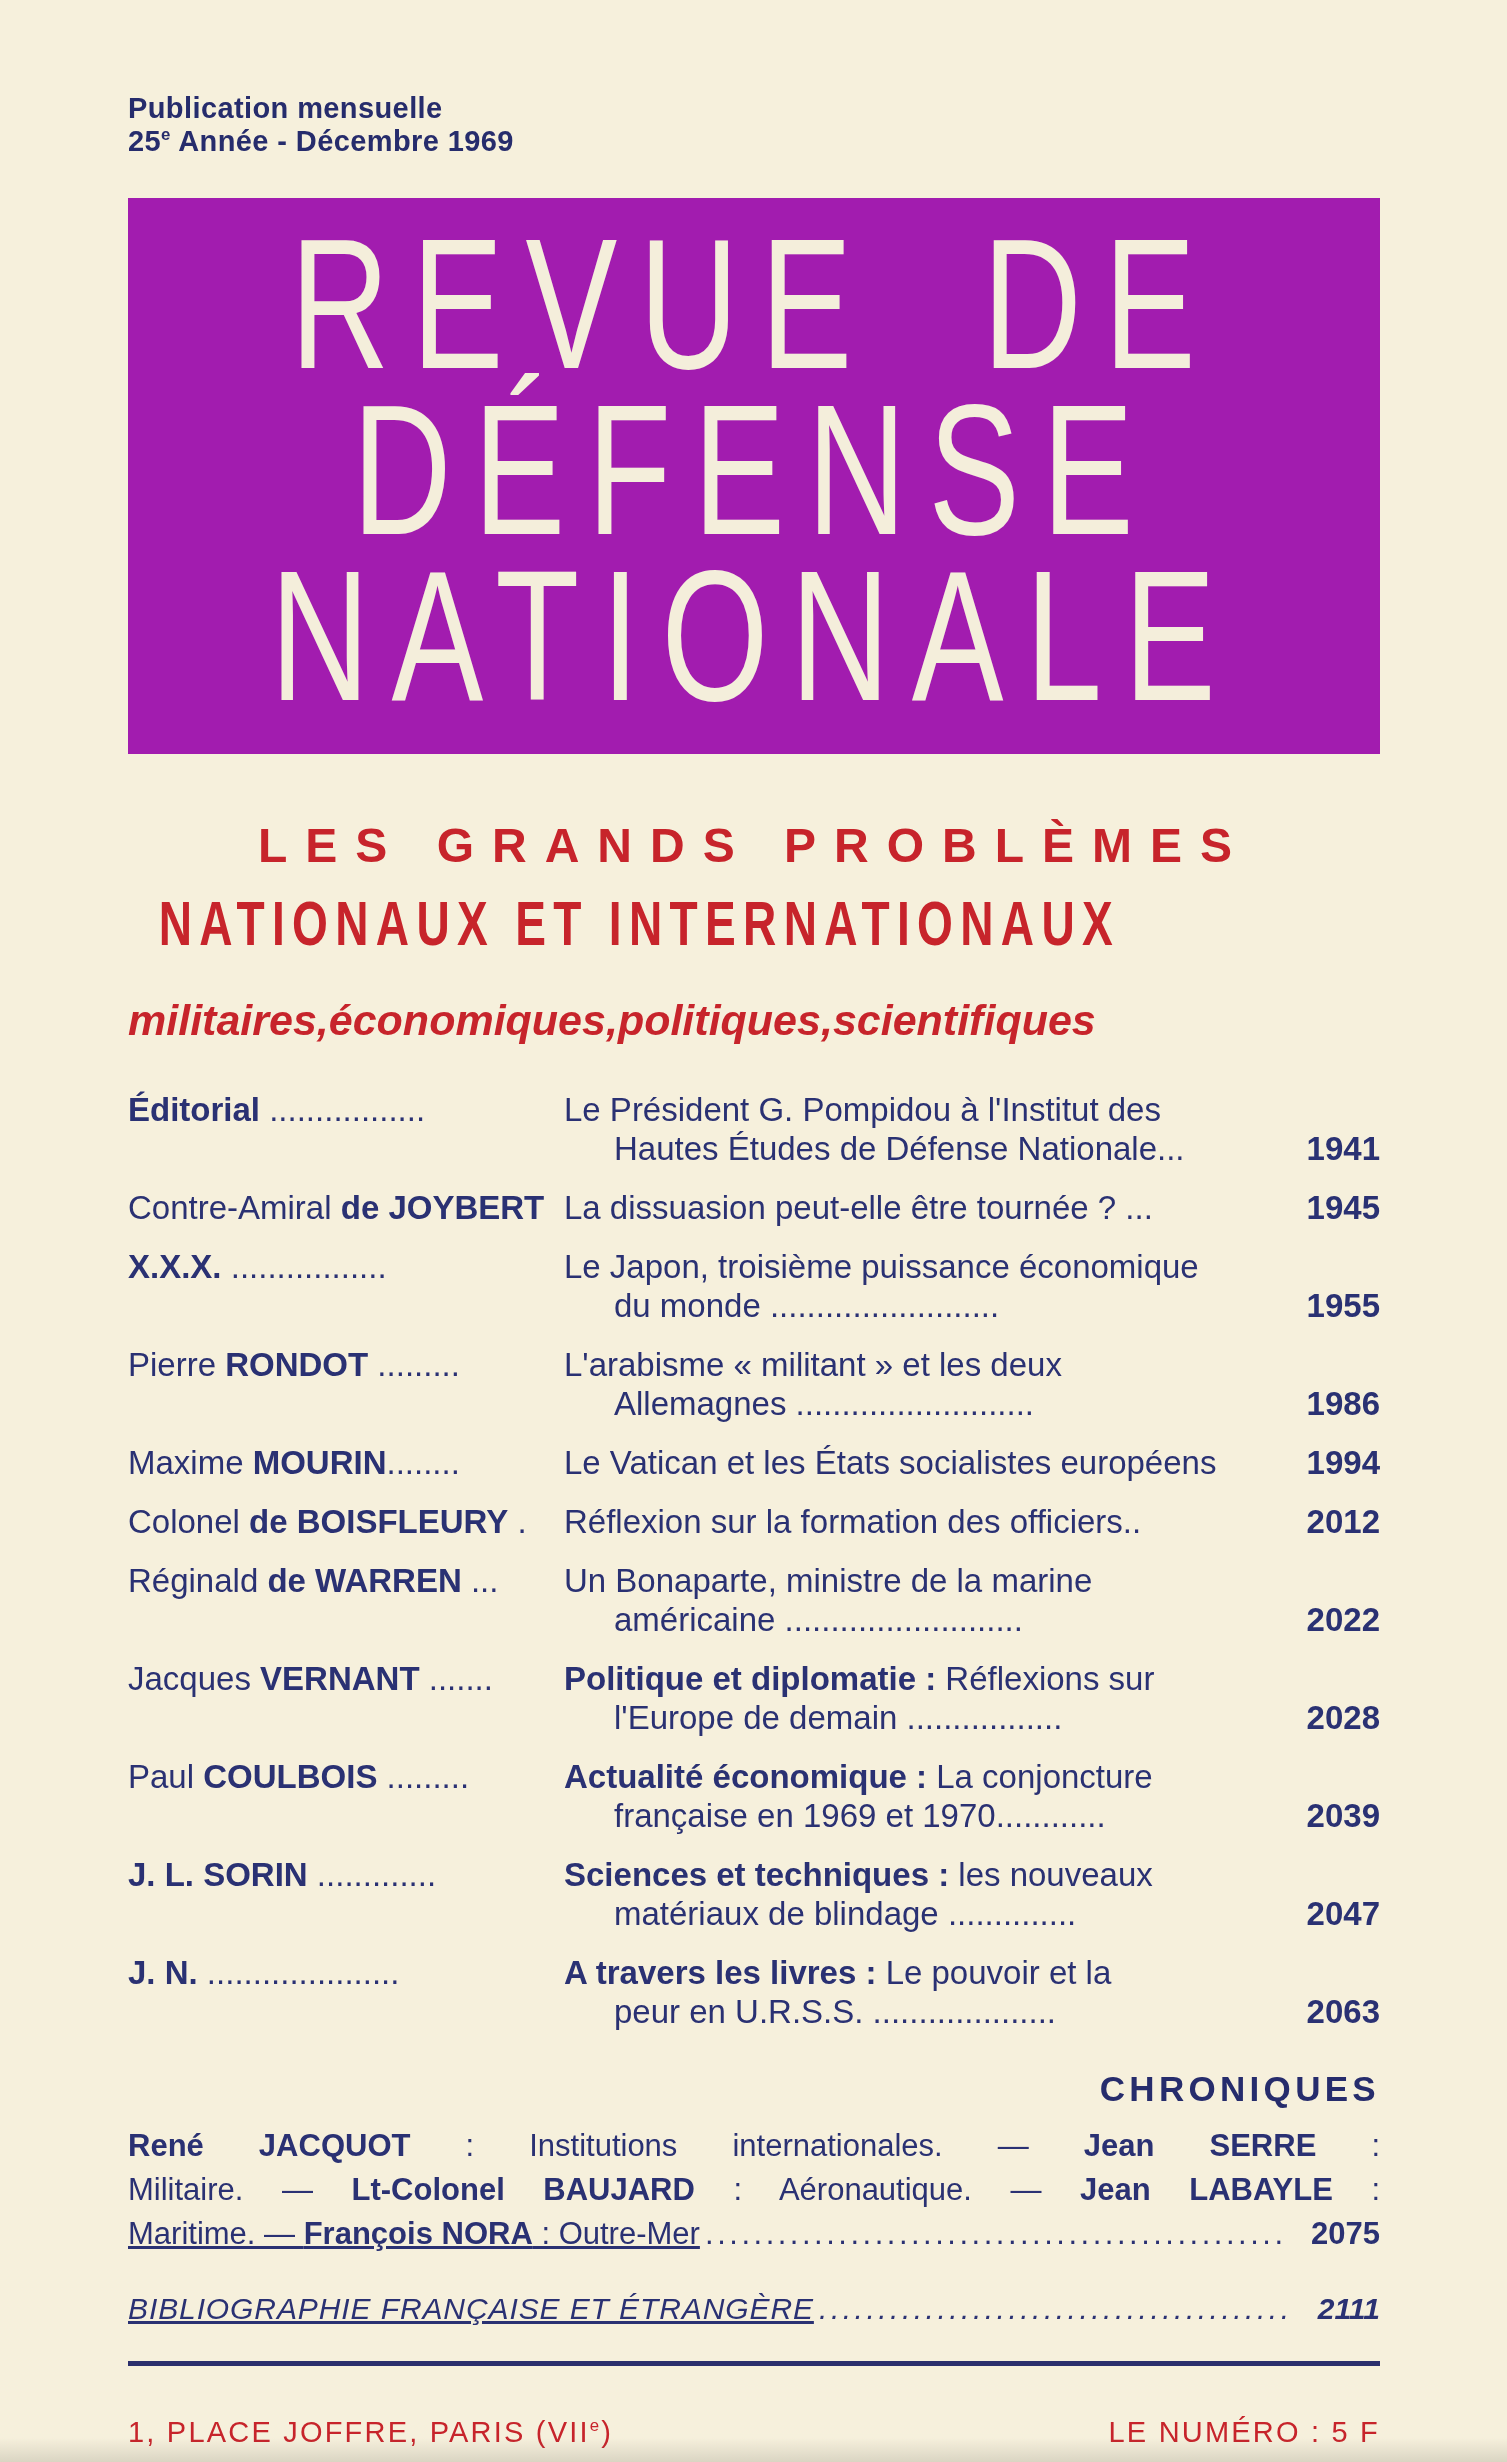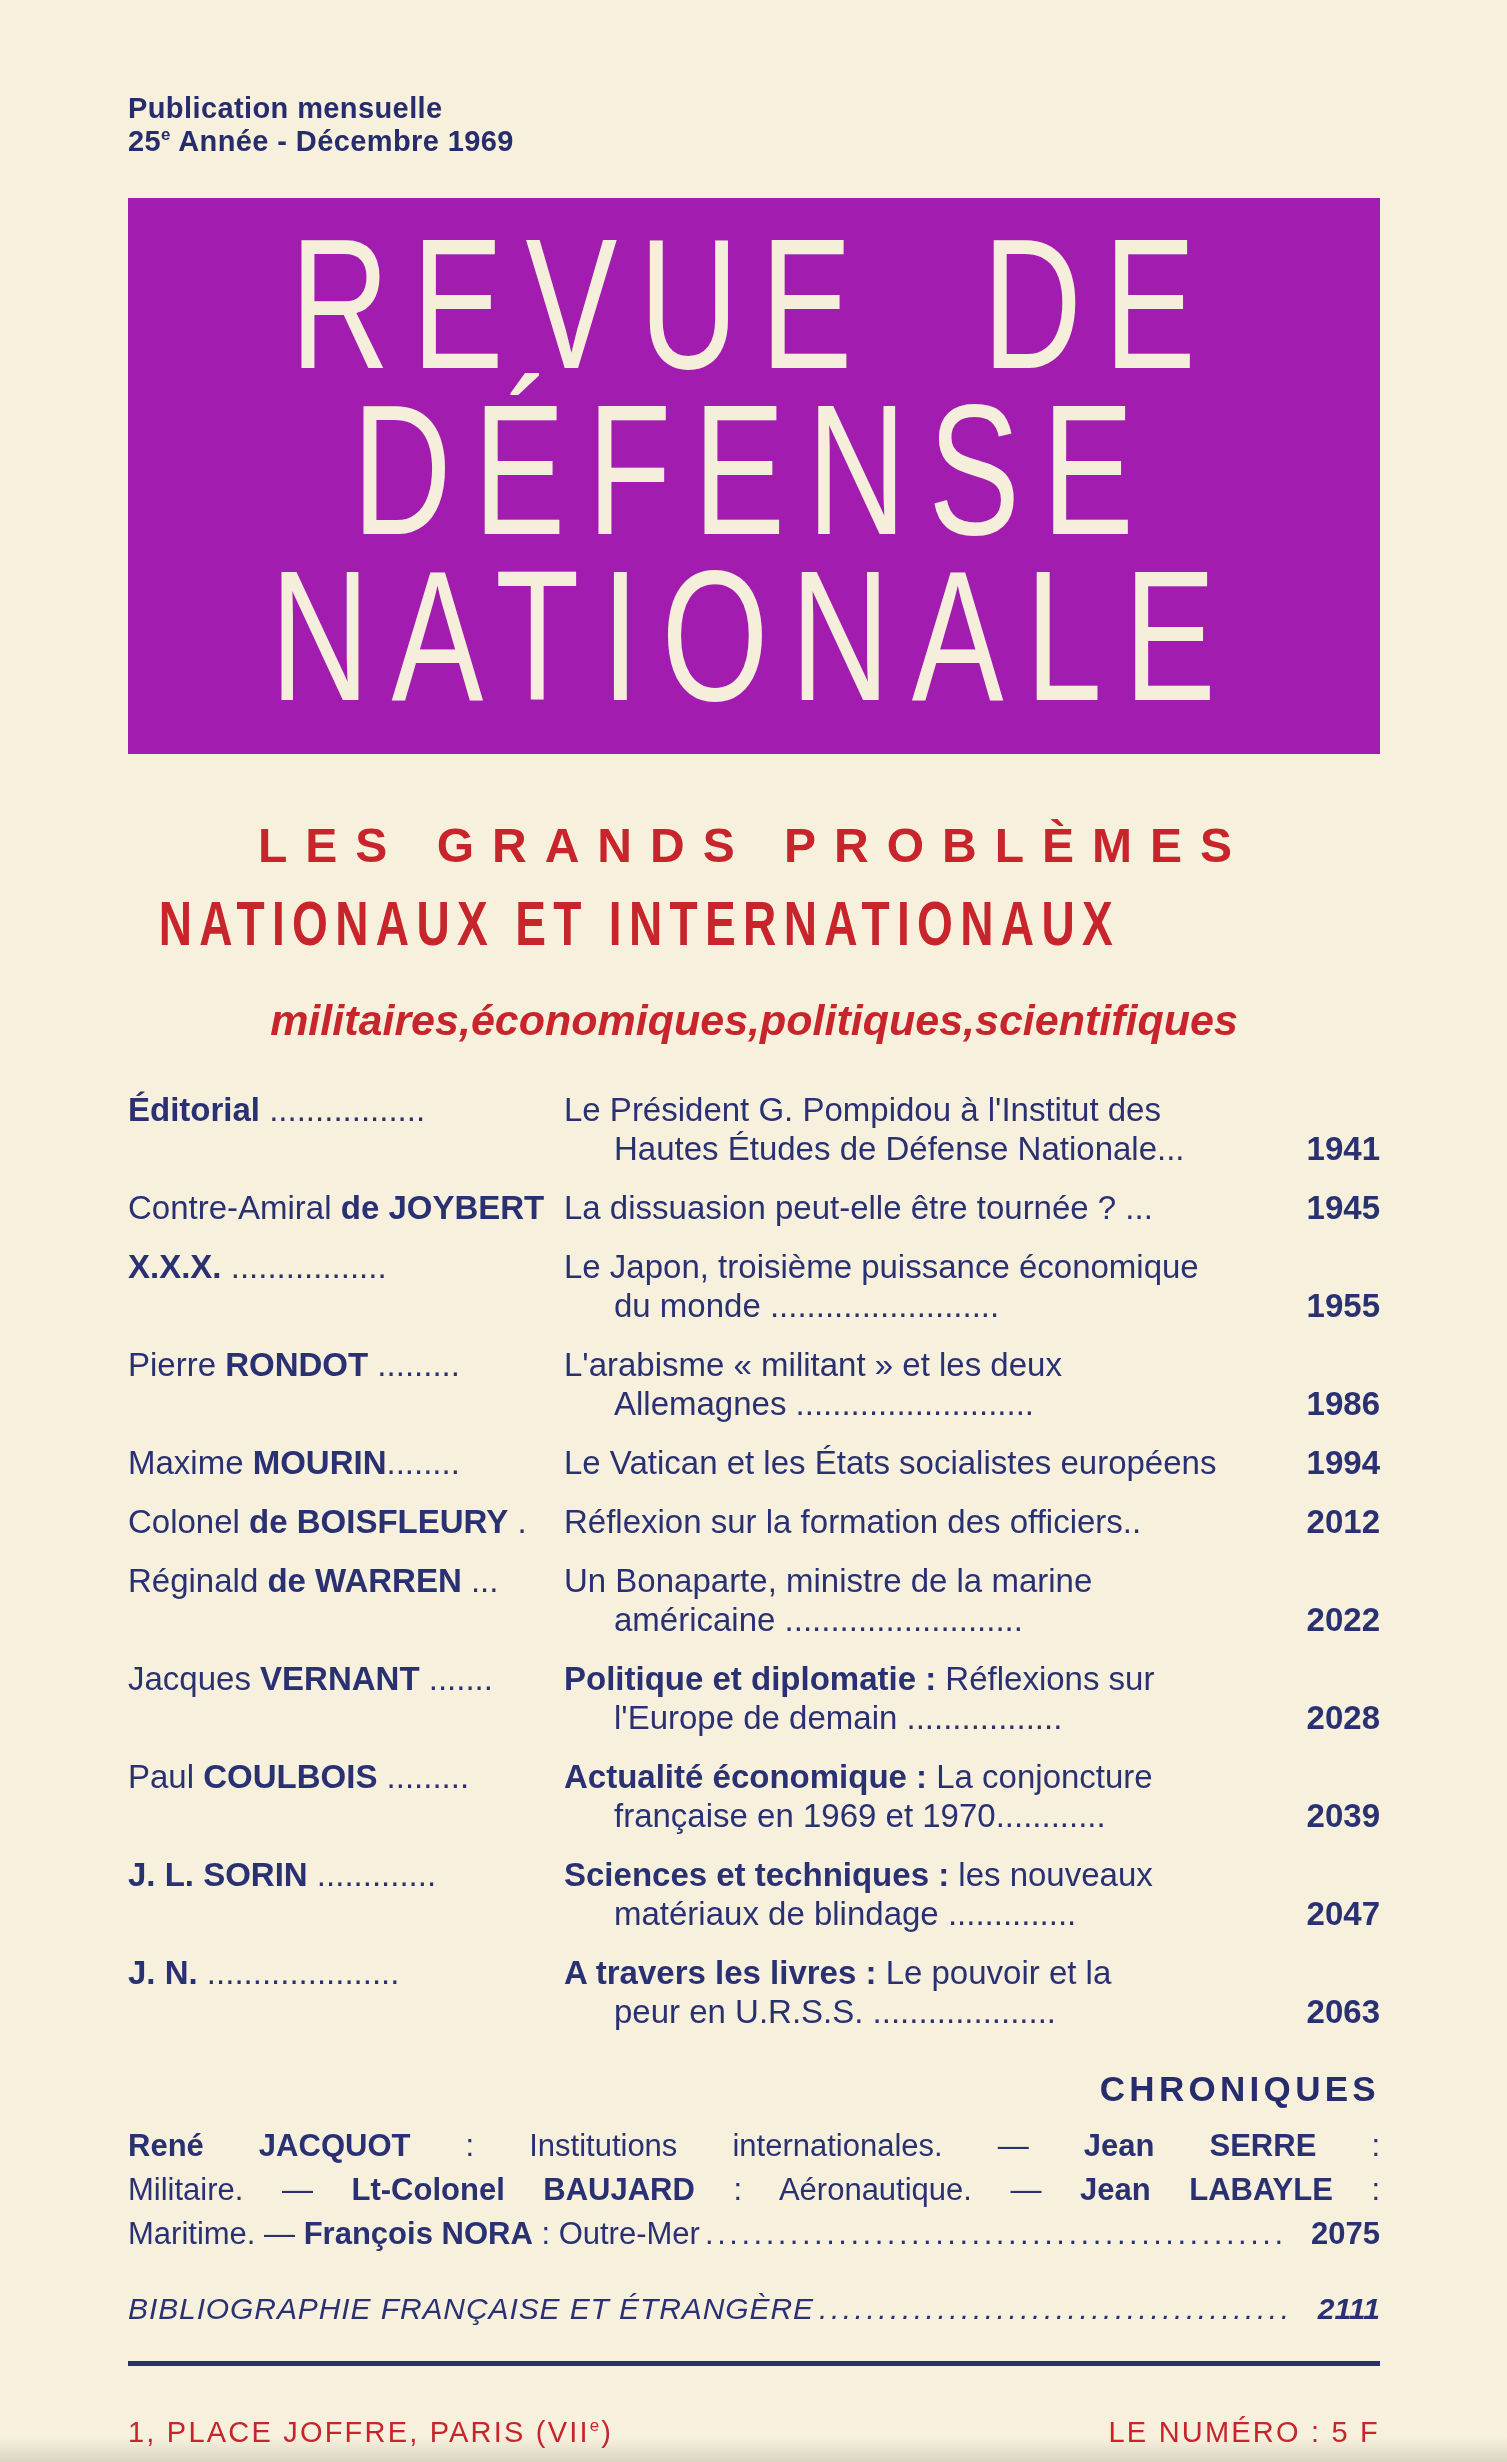--- a/index.html
+++ b/index.html
@@ -51,41 +51,41 @@
     color:#c7242b;font-weight:bold;font-size:48px;letter-spacing:18px;
     white-space:nowrap;
   }
   .sub2{margin-top:22.5px;text-align:left;white-space:nowrap;}
   .sub2 > span{
     display:inline-block;color:#c7242b;font-weight:bold;font-size:49px;
     letter-spacing:7.8px;transform:scale(.94,1.28);transform-origin:center;
   }
   .qualifiers{
     margin-top:45px;
-    display:flex;justify-content:center;
+    display:flex;justify-content:flex-start;
     color:#c7242b;font-style:italic;font-weight:bold;font-size:43px;
   }
 
   
   .toc{margin-top:45px;font-size:33px;line-height:39px;color:#2a3173;}
   .toc-row{display:flex;margin-bottom:20px;}
   .toc-author{width:436px;flex:none;}
   .toc-title{flex:1;padding-right:15.6px;}
   .tline.indent{padding-left:50px;}
   .toc-page{width:93px;flex:none;text-align:right;font-weight:bold;align-self:flex-end;}
 
   
   .chron-heading{
     margin-top:38px;text-align:right;
     font-weight:bold;font-size:35px;letter-spacing:4.3px;color:#262c6c;
   }
   .chron-par{margin-top:15px;font-size:31px;line-height:44px;color:#2a3173;}
   .jline{text-align:justify;text-align-last:justify;}
   .dotline{display:flex;align-items:baseline;}
-  .dotline .text{white-space:nowrap;}
+  .dotline .text{white-space:nowrap;text-decoration:underline;}
   .dotfill{flex:1;overflow:hidden;white-space:nowrap;letter-spacing:3.5px;margin:0 8.6px 0 5.2px;}
   .dpage{font-weight:bold;flex:none;width:83px;text-align:right;}
 
   .biblio{
     margin-top:36px;font-size:30px;color:#2a3173;font-style:italic;
   }
   .biblio .text{letter-spacing:0.9px;}
 
   
   .footer-rule{margin-top:35px;border:0;border-top:5.2px solid #2b2f6c;}

